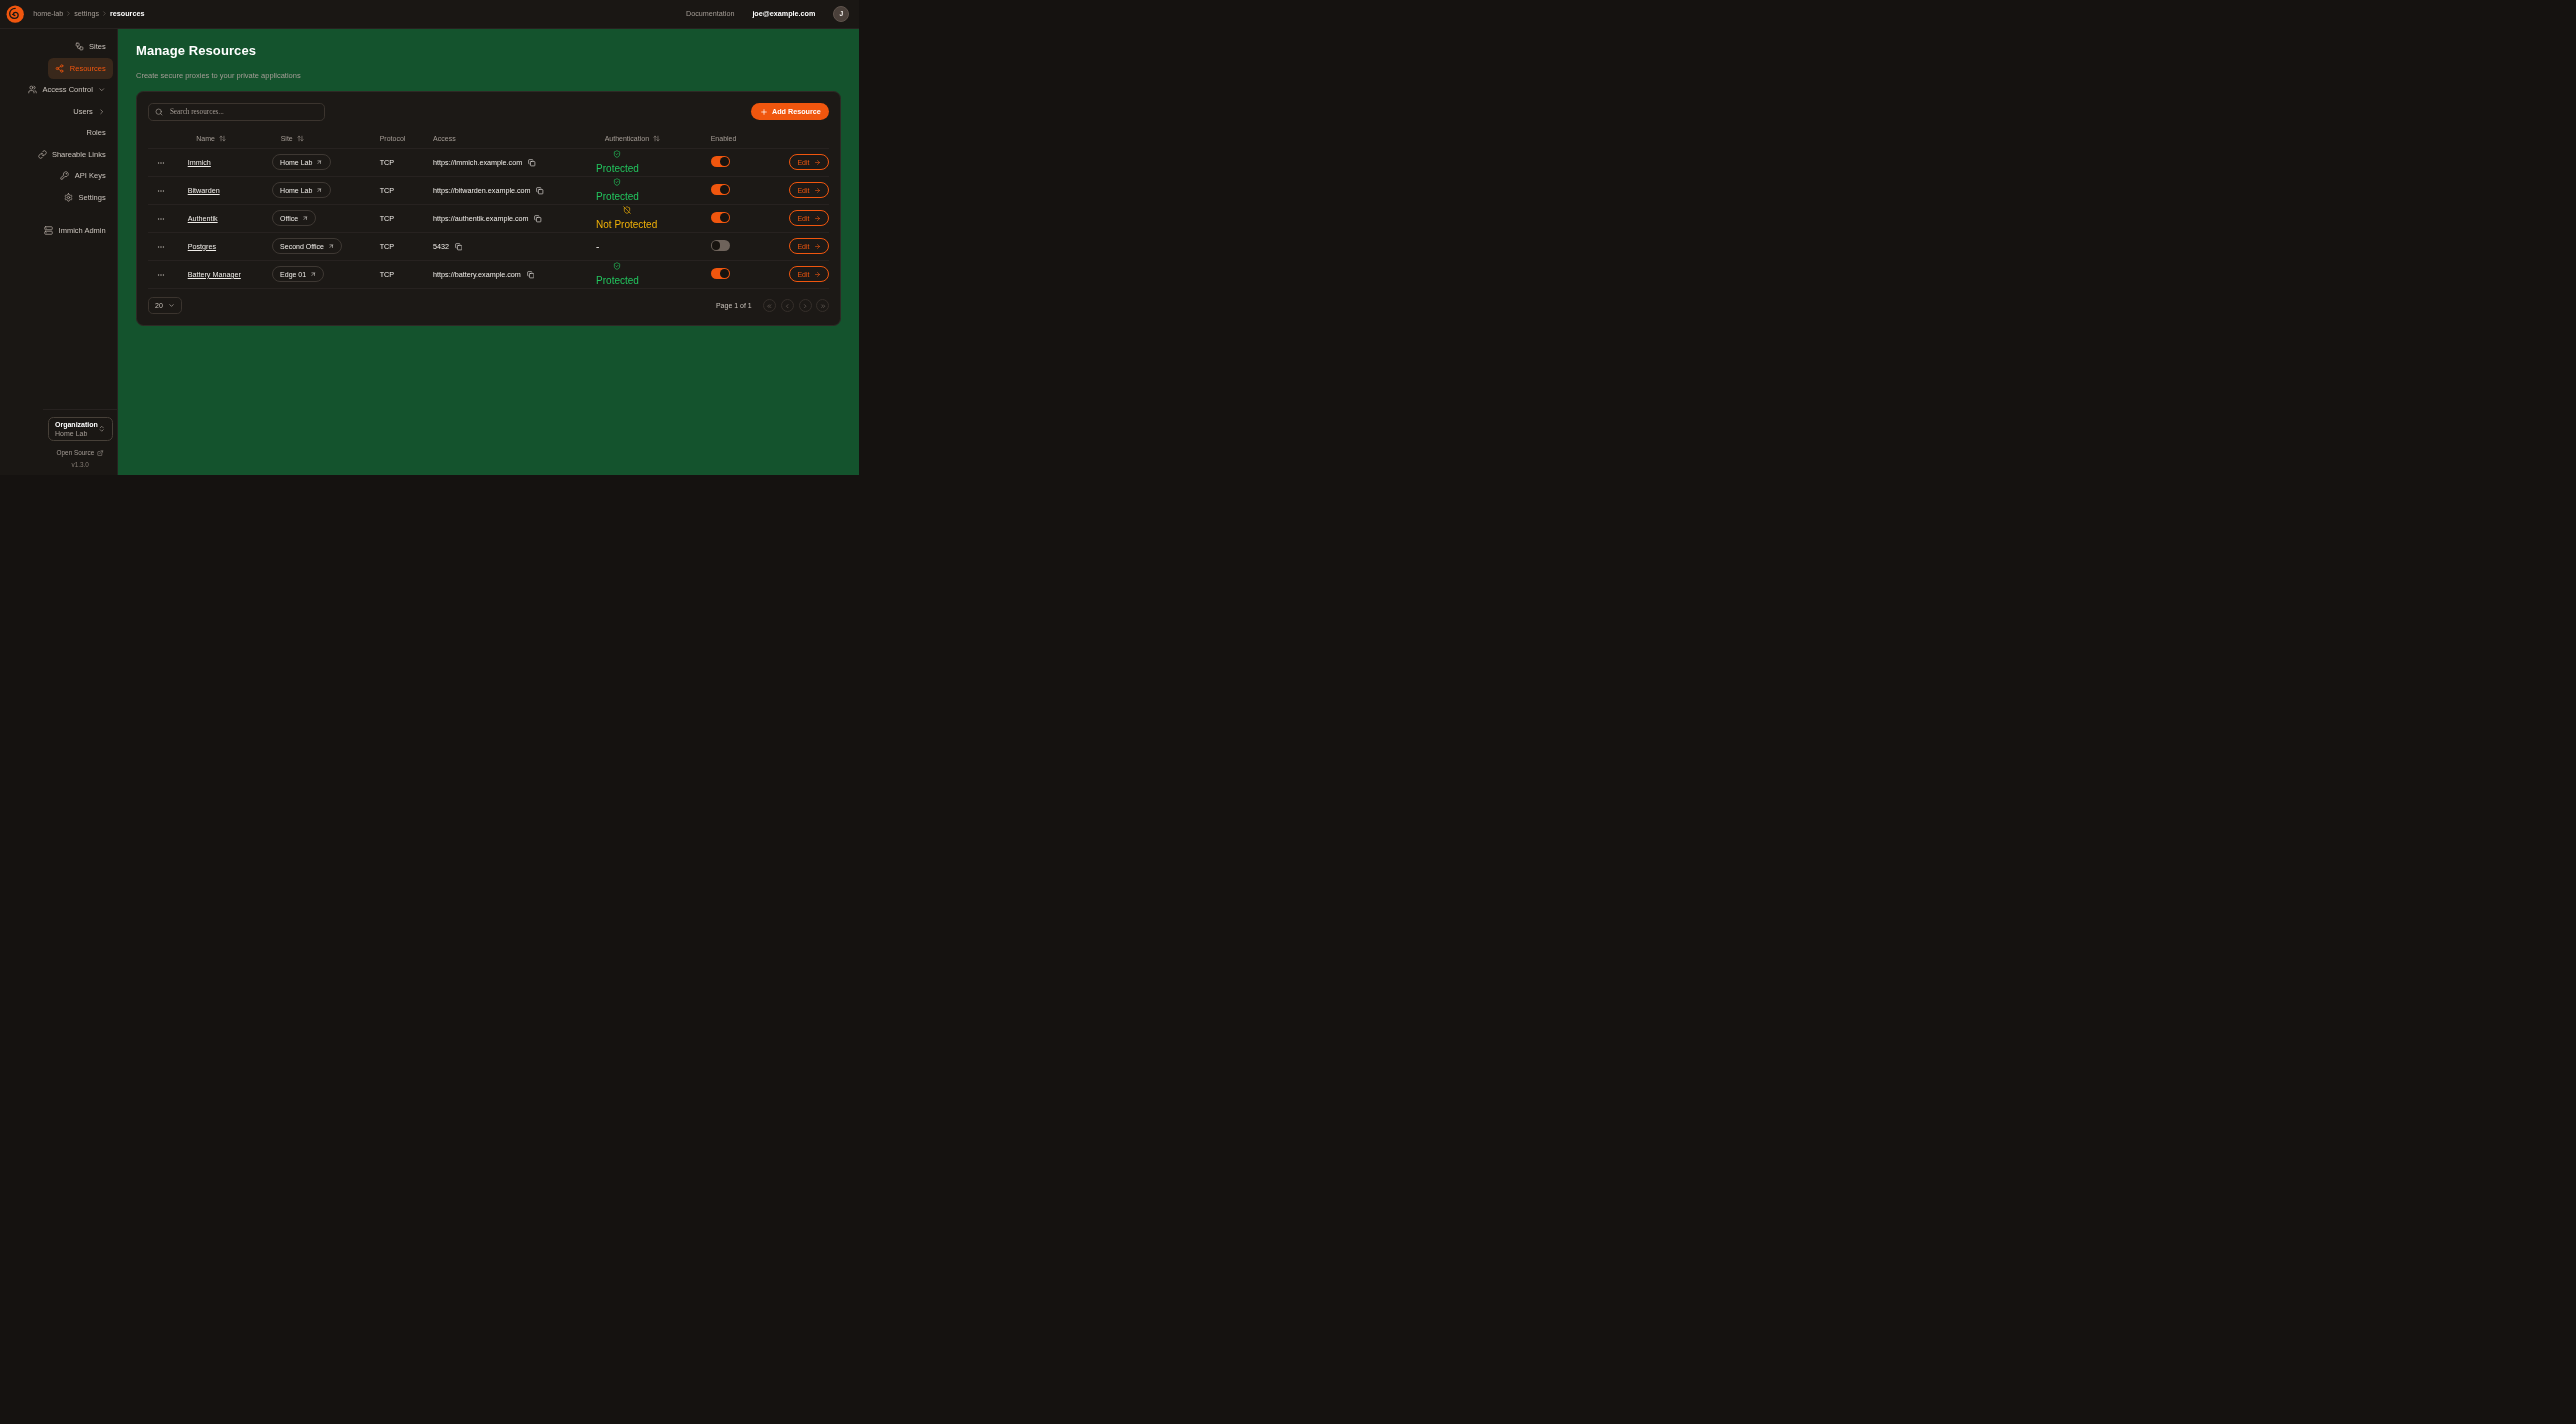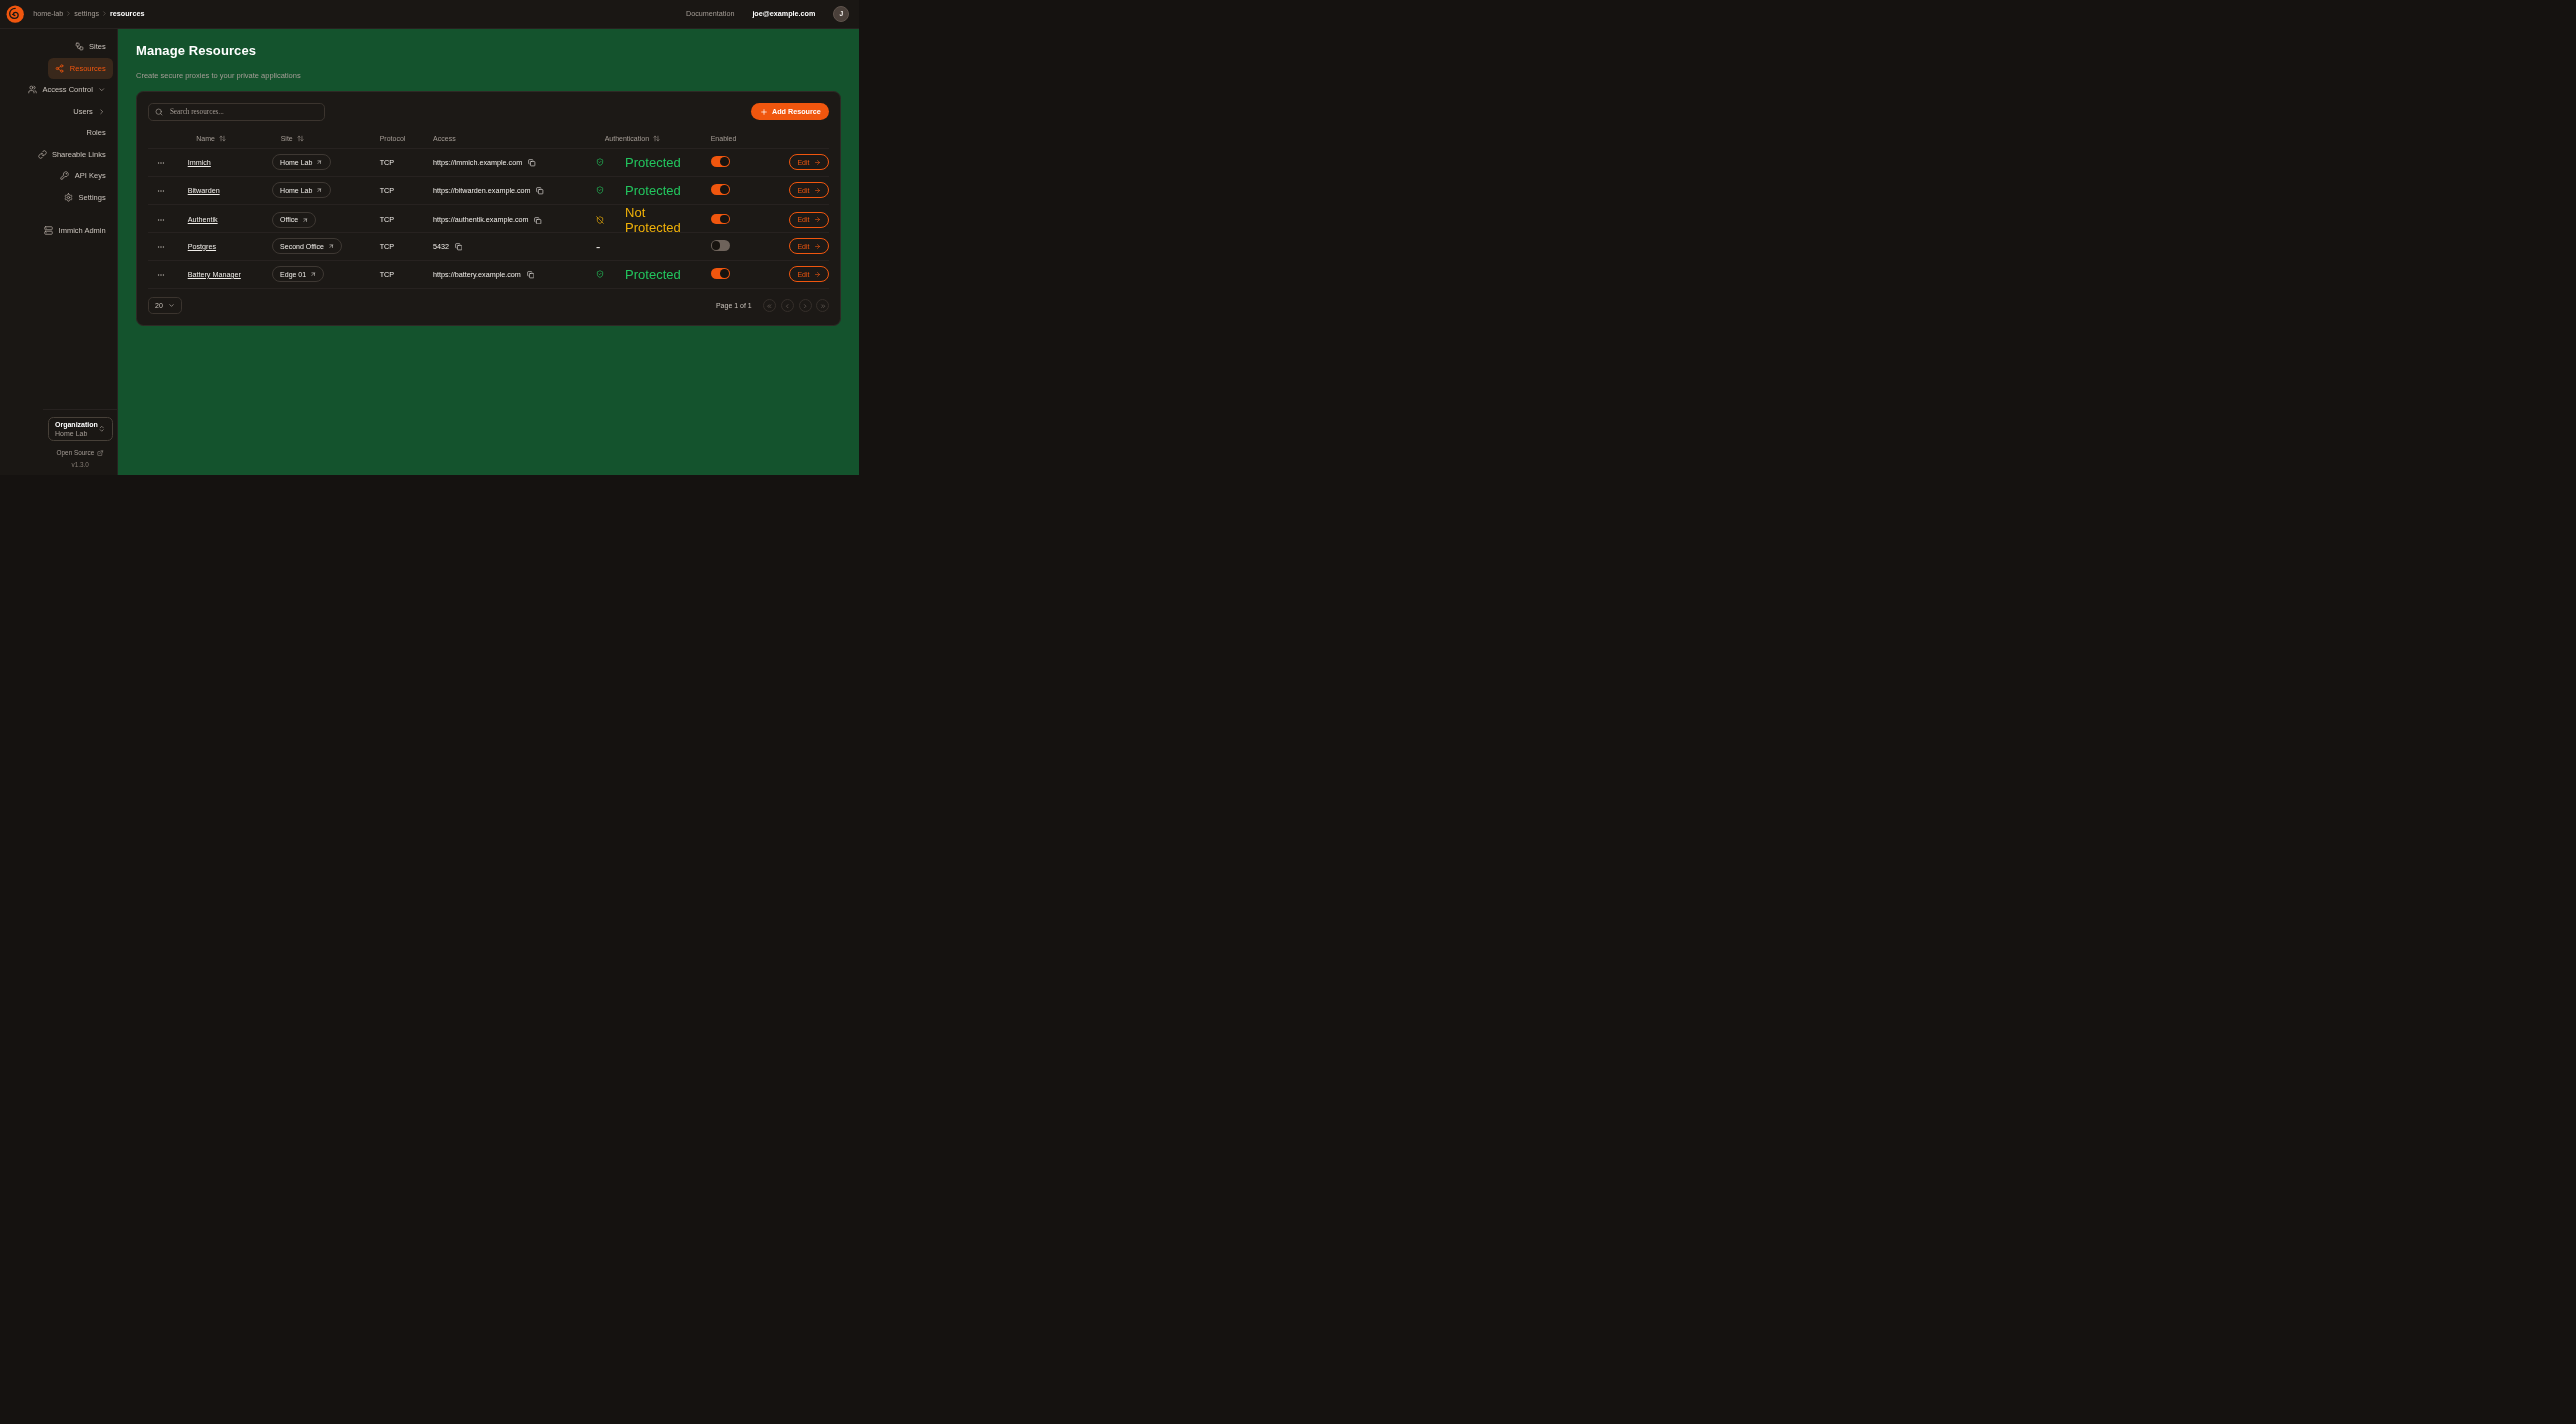--- a/index.html
+++ b/index.html
@@ -88,21 +88,21 @@
   .td-name { padding-left:14px;text-decoration:underline; }
   .td-site { padding-left:12.4px; }
   .pill { display:inline-flex; align-items:center; gap:3.8px; height:16px; padding:0 7px;
           background:transparent; border:0.5px solid #3e3833; border-radius:8.6px;
           color:#f0ede9; font-family:inherit; font-size:7px; cursor:pointer; }
   .pill .ic { color:#e8e4e0; }
   .td-proto { padding-left:13px; }
   .td-access { padding-left:12.4px; display:flex; align-items:center; gap:4.8px; }
   .copy-btn { background:none; border:none; color:#e8e4e0; padding:1.1px; cursor:pointer; }
   .td-auth { padding-left:6.4px; }
-  .auth-badge { display:inline-flex; align-items:center; gap:21px; font-size:13px; }
+  .auth-badge { display:inline-flex; align-items:center; gap:5px; font-size:10px;flex-direction:column; }
   .auth-badge .ic { display:none; }
   .auth-badge.protected { color:#22c55e; }
   .auth-badge.protected .ic-shield-check { display:inline-flex; }
   .auth-badge.not_protected { color:#f0b108; }
   .auth-badge.not_protected .ic-shield-off { display:inline-flex; }
   .auth-badge.none { color:#f0ede9; }
   .td-enabled { padding-left:14px; }
   .toggle { width:19.3px; height:10.7px; border:none; border-radius:536px; position:relative;
             cursor:pointer; padding:0; }
   .toggle .knob { position:absolute; top:1.1px; width:8.6px; height:8.6px; border-radius:50%;

